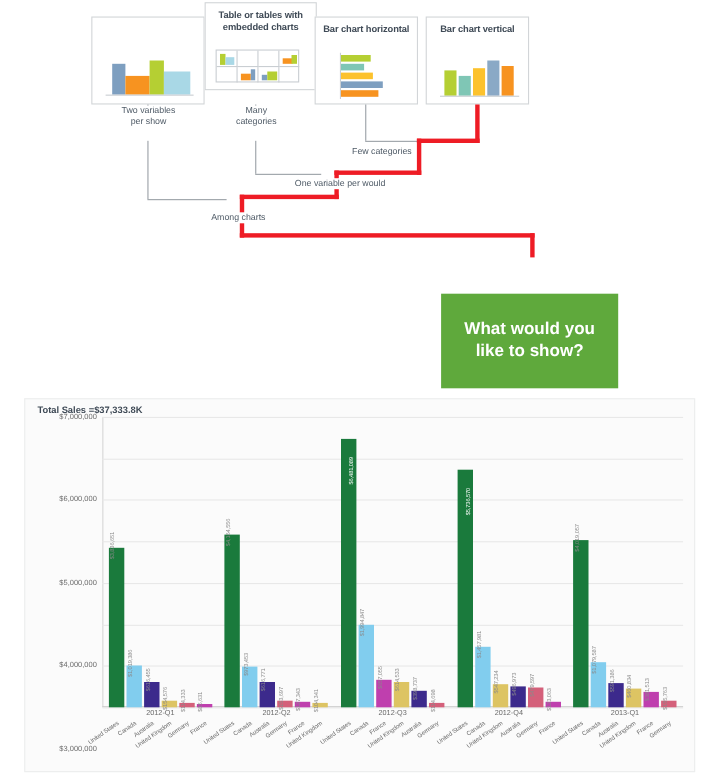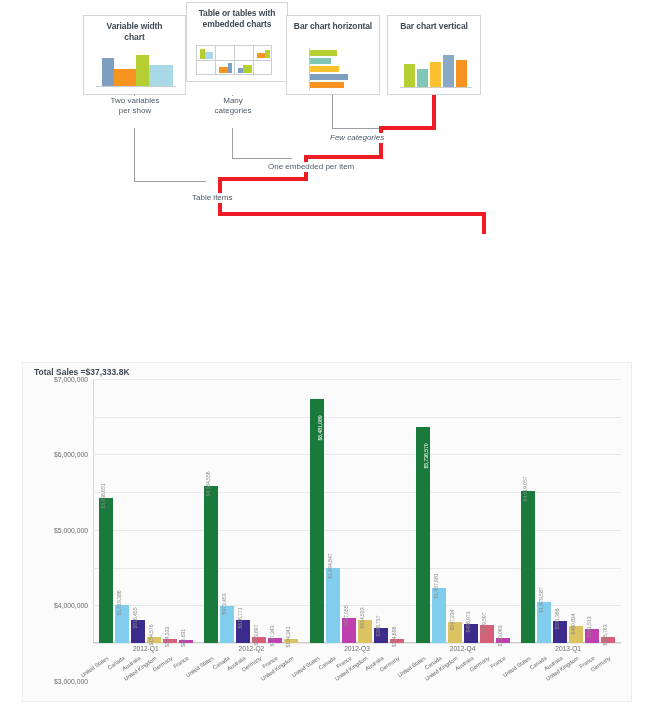--- a/index.html
+++ b/index.html
@@ -163,22 +163,20 @@
   }
 </style>
 </head>
 <body>
 
 <div id="root">
 
   <div class="diagram">
 
     <div class="card" style="left:83px;top:15px;width:103px;height:80px;">
-      <div class="card-title" style="white-space:pre-line;">Variable width
-chart</div>
       <div class="thumb" style="position:absolute;left:0;top:38px;width:103px;height:40px;">
         <div class="mbar" style="left:18px;top:4px;width:12px;height:28px;background:#7e9fc0;"></div>
         <div class="mbar" style="left:30px;top:15px;width:22px;height:17px;background:#f79320;"></div>
         <div class="mbar" style="left:52px;top:1px;width:13px;height:31px;background:#b5cf33;"></div>
         <div class="mbar" style="left:65px;top:11px;width:24px;height:21px;background:#a9d8e6;"></div>
         <div class="baseline" style="left:12px;top:32px;width:80px;"></div>
       </div>
     </div>
 
     <div class="card" style="left:186px;top:2px;width:102px;height:80px;">
@@ -248,25 +246,29 @@
     <div class="red red-v" style="position:absolute;left:304px;top:155px;height:26px;"></div>
     <div class="red red-h" style="position:absolute;left:218px;top:177px;width:90px;"></div>
     <div class="red red-v" style="position:absolute;left:218px;top:177px;height:39px;"></div>
     <div class="red red-h" style="position:absolute;left:218px;top:212px;width:268px;"></div>
     <div class="red red-v" style="position:absolute;left:482px;top:212px;height:22px;"></div>
 
     <div class="conn-label" style="left:96px;top:96px;width:78px;white-space:pre-line;">Two variables
 per show</div>
     <div class="conn-label" style="left:200px;top:96px;width:66px;white-space:pre-line;">Many
 categories</div>
-    <div class="conn-label" style="left:328px;top:133px;font-style:italic;">Few categories</div>
-    <div class="conn-label" style="left:266px;top:162px;">One embedded per item</div>
-    <div class="conn-label" style="left:190px;top:193px;">Table items</div>
-
-
+    <div class="conn-label" style="left:318px;top:133px;">Few categories</div>
+    <div class="conn-label" style="left:266px;top:162px;">One variable per would</div>
+    <div class="conn-label" style="left:190px;top:193px;">Among charts</div>
+
+
+    <div class="green-box" style="left:401px;top:267px;width:161px;height:86px;">
+      <span style="white-space:pre-line;">What would you
+like to show?</span>
+    </div>
   </div>
 
   <div class="panel">
     <div class="panel-title">Total Sales =$37,333.8K</div>
 
     <div class="plot">
       <div class="axisline-y"></div>
       <div class="axisline-x"></div>
       <div id="gridlines">
           <div class="gridline" style="top: 0px;">

